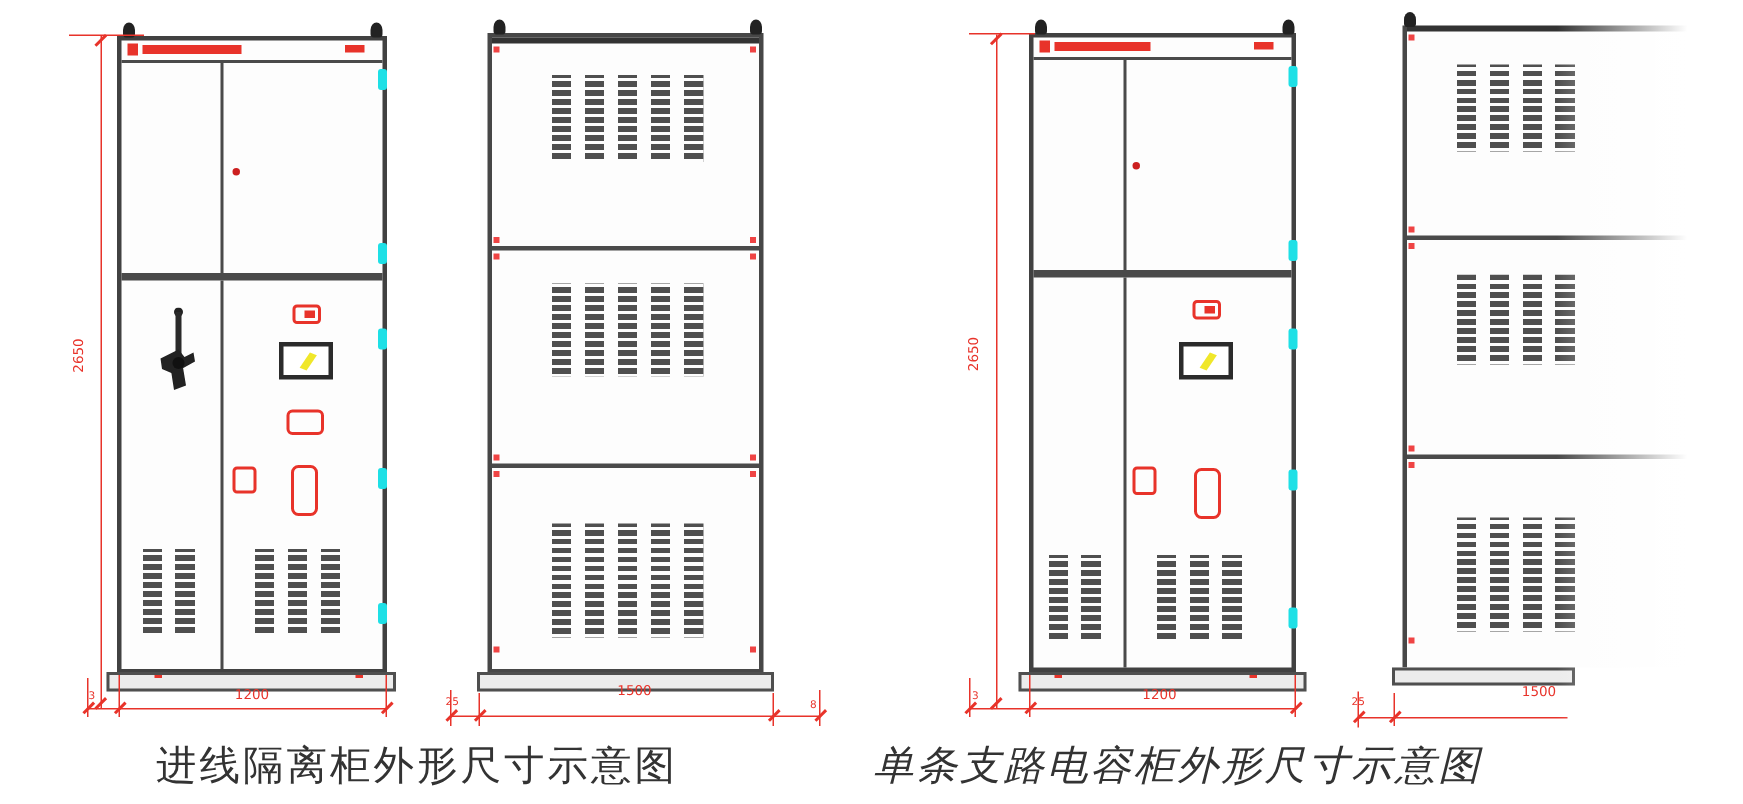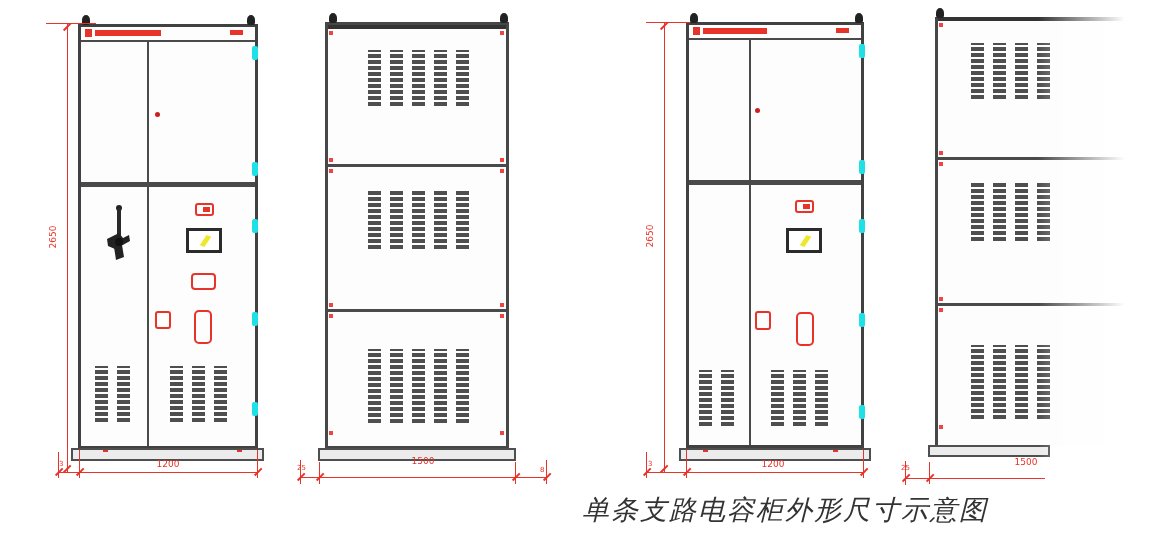--- a/index.html
+++ b/index.html
@@ -192,15 +192,16 @@
 
   <div class="dl" style="left:905px;top:461px;width:1.2px;height:24px;"></div>
   <div class="dl" style="left:929px;top:462px;width:1.2px;height:22px;"></div>
   <div class="dl" style="left:905px;top:478px;width:140px;height:1.2px;"></div>
   <div class="tk" style="left:901px;top:477px;"></div>
   <div class="tk" style="left:925px;top:477px;"></div>
   <div class="rts" style="left:901px;top:464px;">25</div>
   <div class="rt" style="left:1001px;top:457px;width:50px;text-align:center;">1500</div>
   <div class="fade" style="left:1038px;top:0;width:124px;height:492px;"></div>
 
+  <div class="cap" style="left:78px;top:492px;width:400px;">进线隔离柜外形尺寸示意图</div>
   <div class="cap" style="left:582px;top:492px;width:400px;font-style:italic;">单条支路电容柜外形尺寸示意图</div>
 
 </div>
 
 </body></html>

